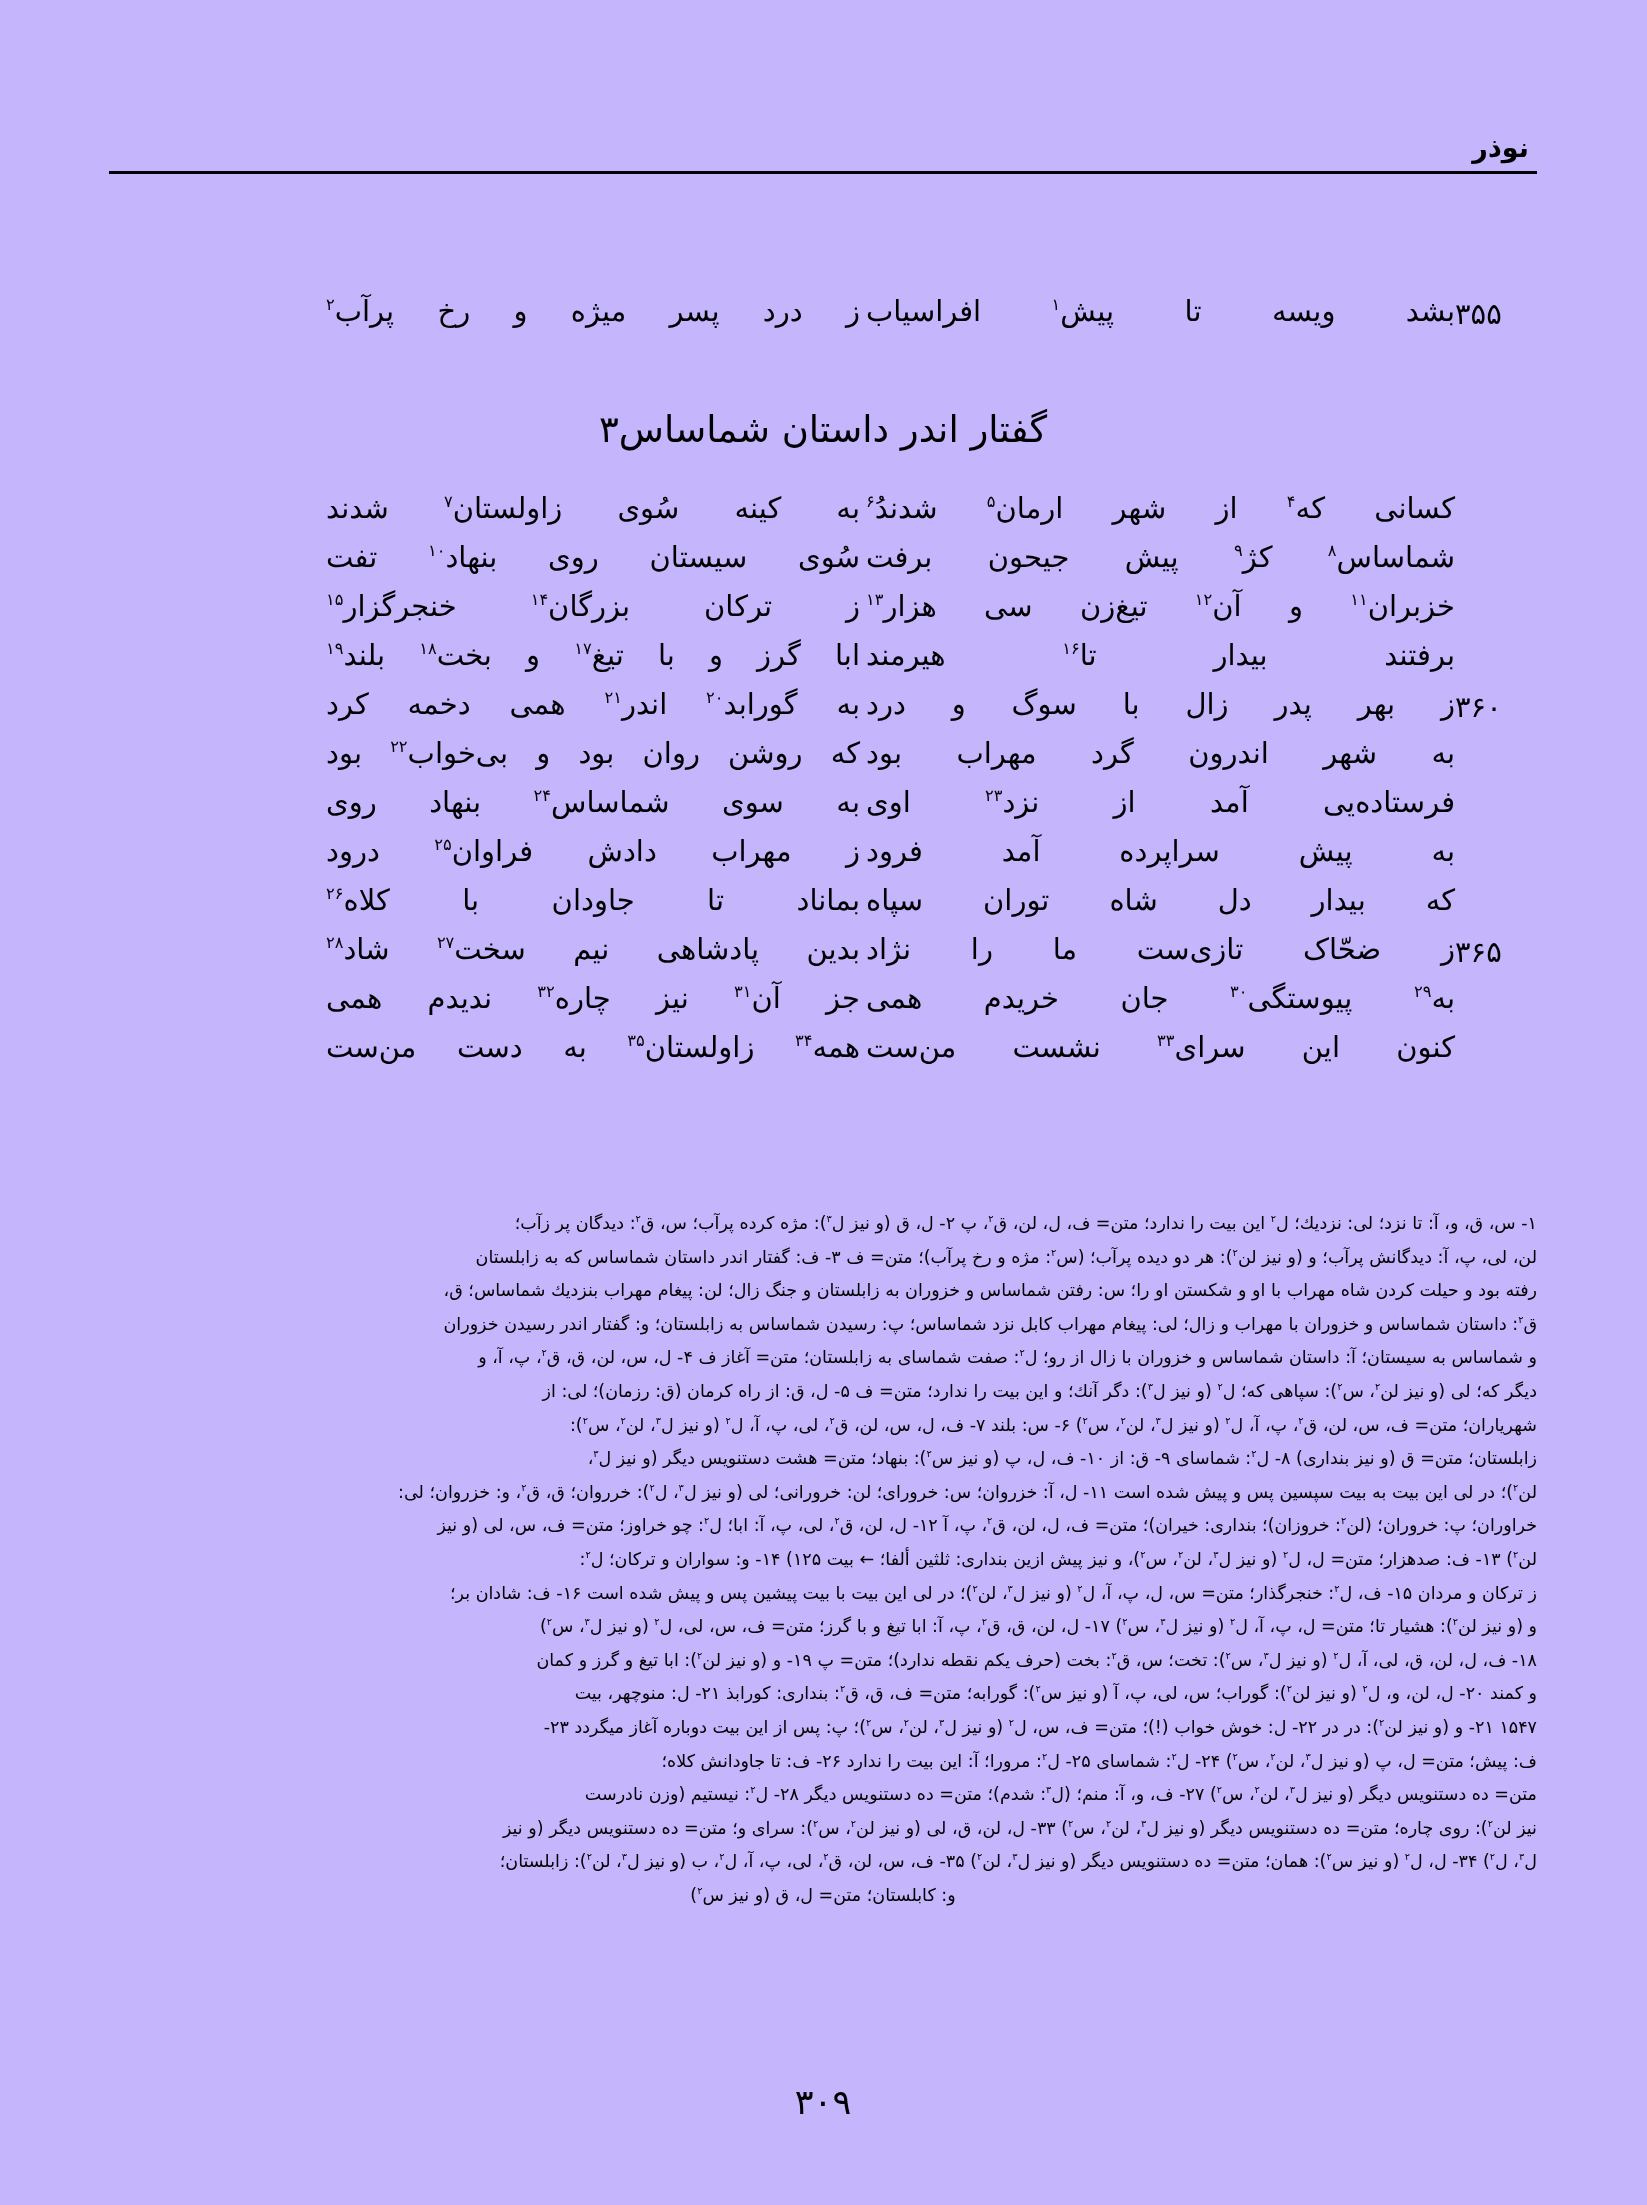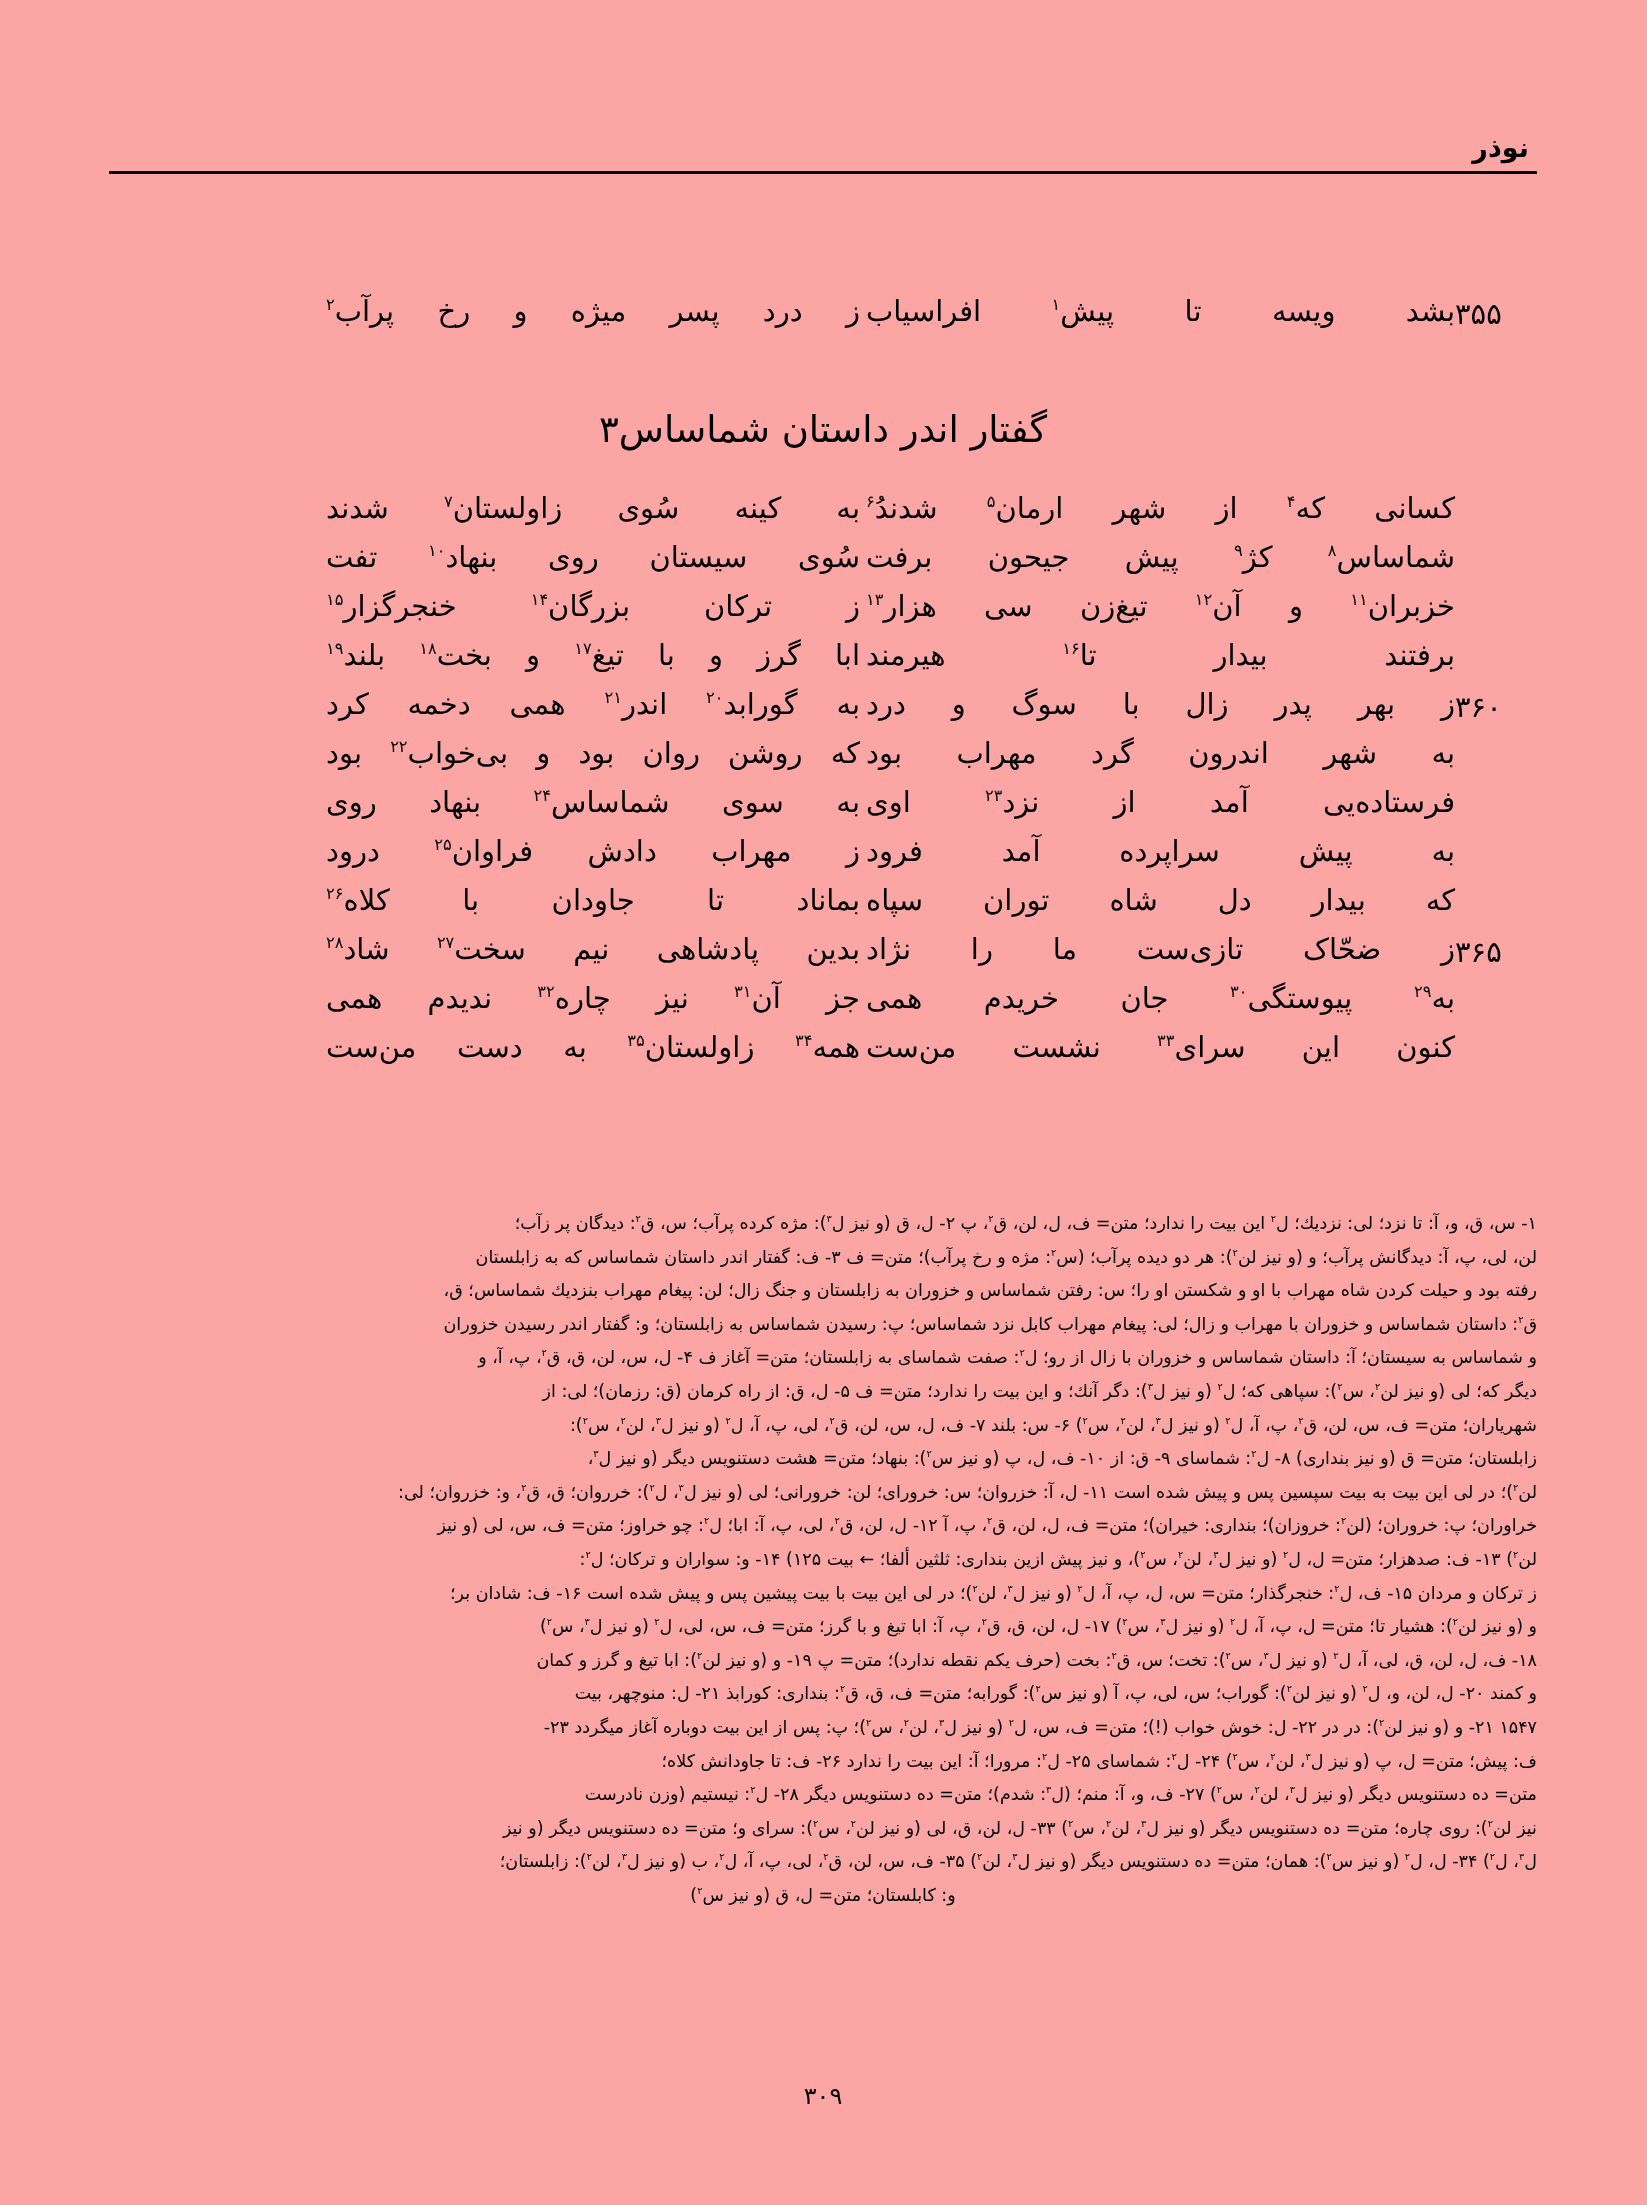--- a/index.html
+++ b/index.html
@@ -9,21 +9,21 @@
     background: #ffffff;
   }
   body {
     font-family: "DejaVu Sans", "Liberation Sans", sans-serif;
     color: #000000;
   }
   .page {
     position: relative;
     width: 1648px;
     height: 2205px;
-    background: #fca5a5;
+    background: #c4b5fd;
     margin: 0 auto;
     overflow: hidden;
     box-sizing: border-box;
   }
 
   
   .header-block {
     position: absolute;
     top: 134px;
     right: 110px;
@@ -117,21 +117,21 @@
   }
   .apparatus .last-line { text-align: right; text-align-last: center; }
 
   
   .folio {
     position: absolute;
     top: 2082px;
     left: 0;
     right: 0;
     text-align: center;
-    font-size: 24px;
+    font-size: 35px;
   }
 </style>
 </head>
 <body>
 
 <div class="page">
 
   <div class="header-block">
     <div class="header-title">نوذر</div>
     <div class="header-rule"></div>

